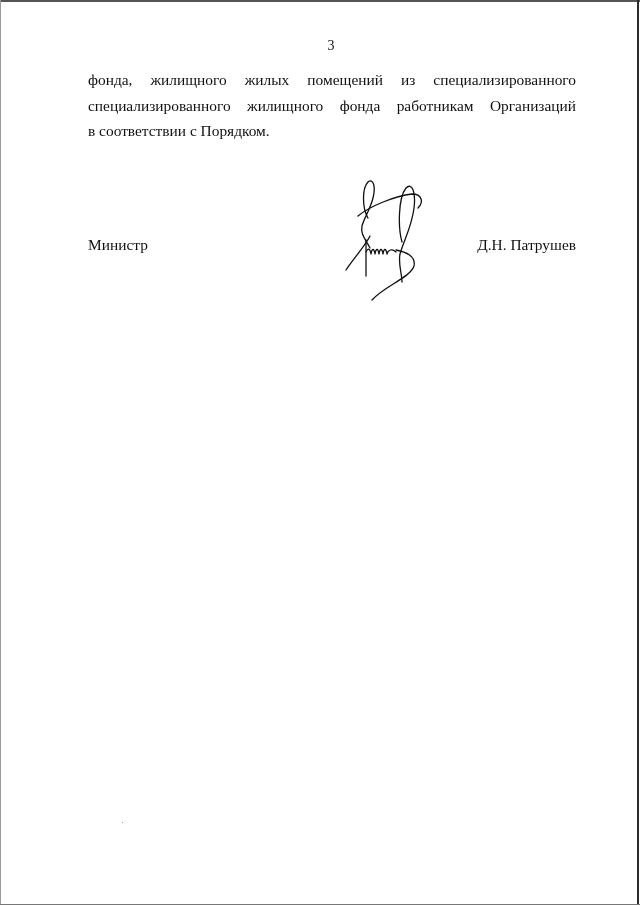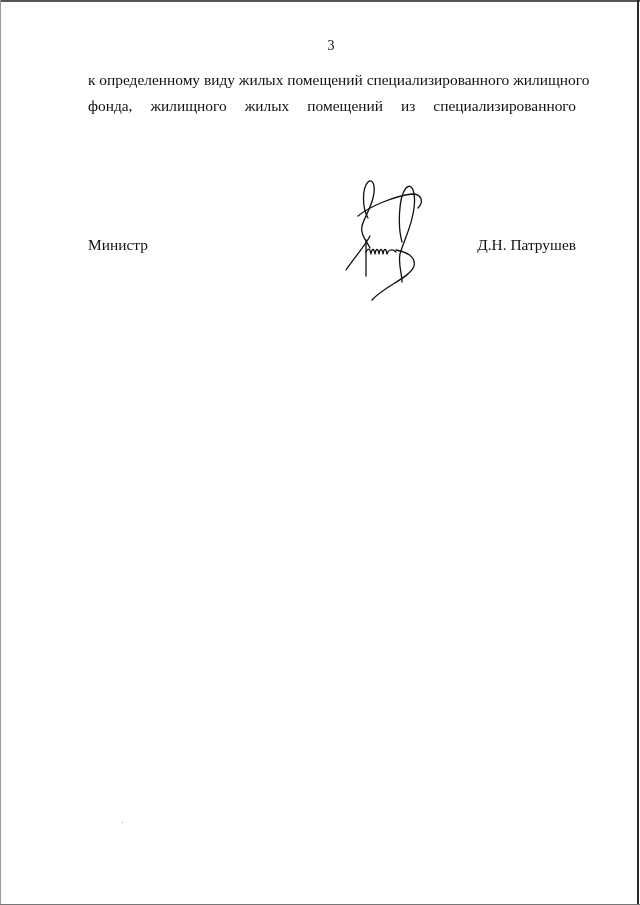--- a/index.html
+++ b/index.html
@@ -113,22 +113,23 @@
 <body>
 
 <div class="scan-edge-top"></div>
 <div class="scan-edge-left"></div>
 <div class="scan-edge-right"></div>
 <div class="scan-edge-bottom"></div>
 
 <div class="page-number">3</div>
 
 <div class="body-text">
-  <span class="line">к определенному виду жилых помещений специализированного жилищного</span>
   <span class="line">фонда, жилищного жилых помещений из специализированного</span>
+  <span class="line">специализированного жилищного фонда работникам Организаций</span>
+  <span class="line last">в соответствии с Порядком.</span>
 </div>
 
 <div class="signature-block">
   <span class="signer-title">Министр</span>
   <span class="signer-name">Д.Н. Патрушев</span>
 </div>
 
 <svg class="signature" viewBox="0 0 90 125" xmlns="http://www.w3.org/2000/svg">
   <g fill="none" stroke="#111111" stroke-width="1.3" stroke-linecap="round" stroke-linejoin="round">
 

